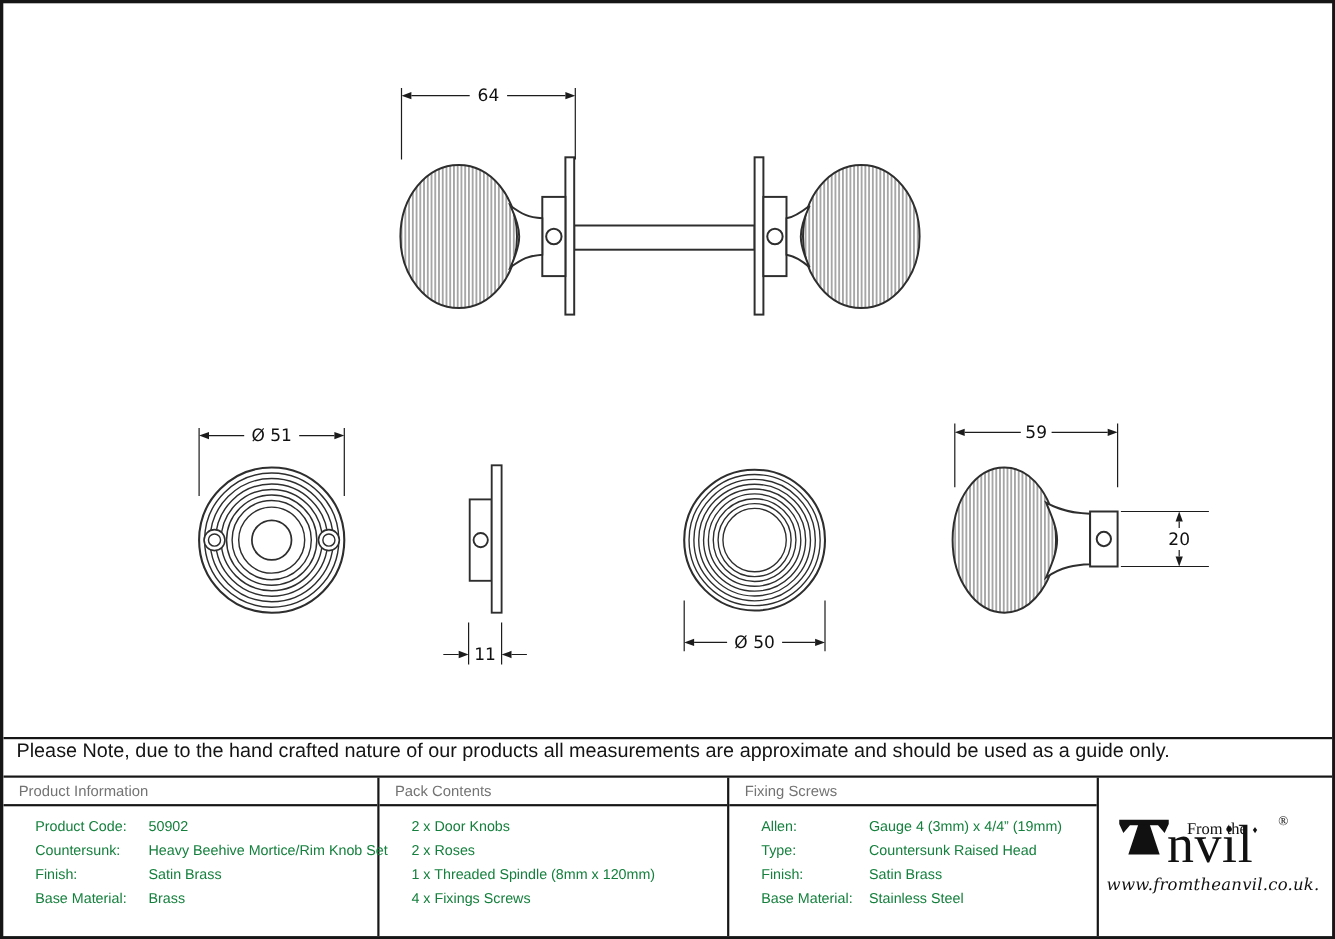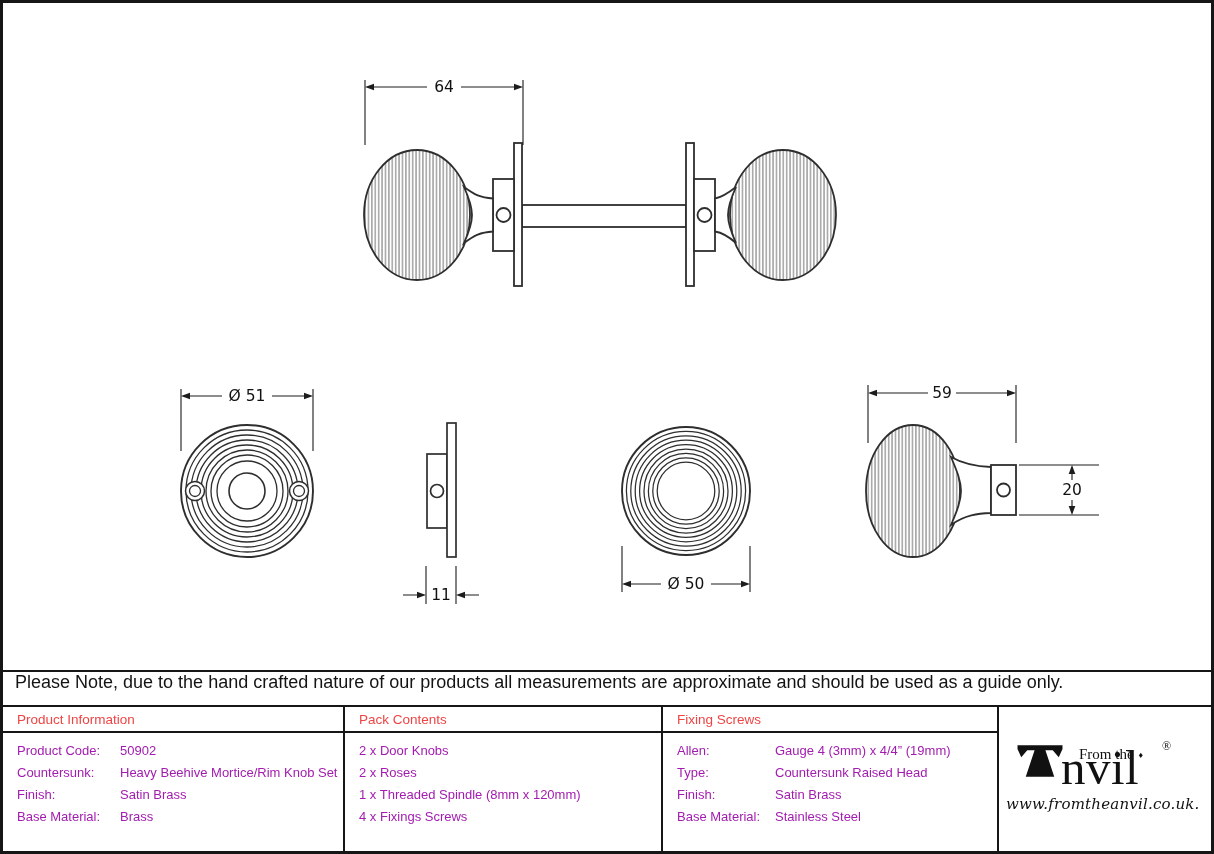--- a/index.html
+++ b/index.html
@@ -20,23 +20,23 @@
 
   .info-table { flex:1; display:flex; min-height:0; }
   .col { border-right:2px solid #161616; display:flex; flex-direction:column; box-sizing:border-box; }
   .col-product { width:342px; }
   .col-pack    { width:318px; }
   .col-fixing  { width:336px; }
   .col-logo    { flex:1; border-right:none; align-items:center; justify-content:center; }
   .col-header {
     height:24px; border-bottom:2px solid #161616;
     display:flex; align-items:center; padding-left:14px;
-    font-size:13.5px; color:#ef4444; white-space:nowrap;
-  }
-  .col-body { flex:1; padding:7px 4px 0 14px; font-size:13px; color:#a21caf; }
+    font-size:13.5px; color:#737373; white-space:nowrap;
+  }
+  .col-body { flex:1; padding:7px 4px 0 29px; font-size:13px; color:#15803d; }
   .kv-row { display:flex; line-height:22px; white-space:nowrap; }
   .col-product .kv-label { width:103px; flex:none; }
   .col-fixing  .kv-label { width:98px;  flex:none; }
   .pc-item { line-height:22px; white-space:nowrap; }
 
   
   .logo-wrap { position:relative; width:178px; height:88px; }
   .anvil-icon { position:absolute; left:0; top:8px; width:48px; height:42px; }
   .logo-from {
     position:absolute; left:63px; top:11px; white-space:nowrap;

